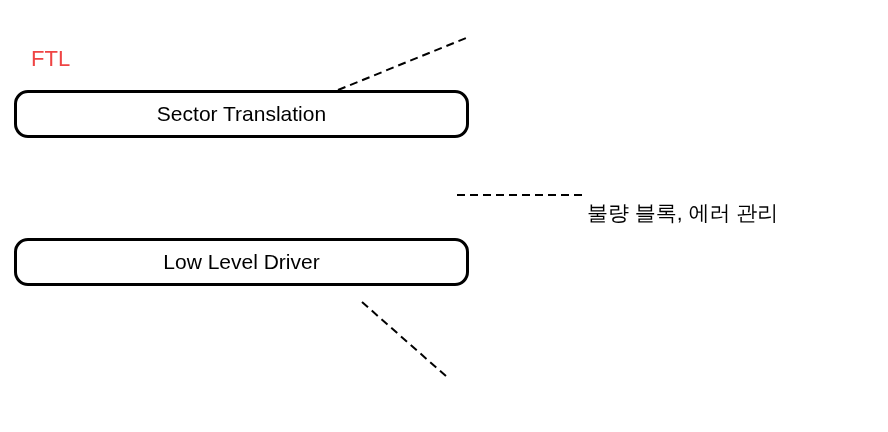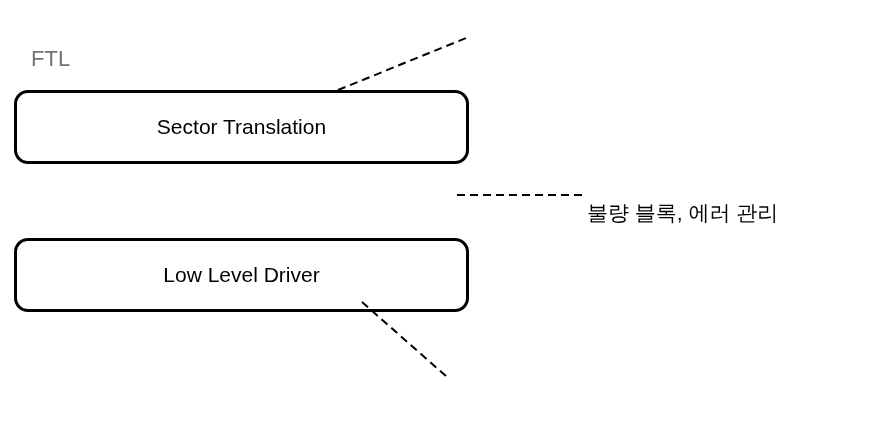--- a/index.html
+++ b/index.html
@@ -15,28 +15,28 @@
     font-family: "Liberation Sans", "DejaVu Sans", sans-serif;
     color: #000000;
     overflow: hidden;
   }
   .group-label {
     position: absolute;
     left: 31px;
     top: 46px;
     font-size: 22px;
     line-height: 26px;
-    color: #737373;
+    color: #ef4444;
     white-space: nowrap;
   }
   .layer-box {
     position: absolute;
     left: 14px;
     width: 455px;
-    height: 74px;
+    height: 48px;
     box-sizing: border-box;
     border: 3px solid #000000;
     border-radius: 14px;
     background: #ffffff;
     display: flex;
     align-items: center;
     justify-content: center;
   }
   .layer-box .layer-label {
     font-size: 21px;

